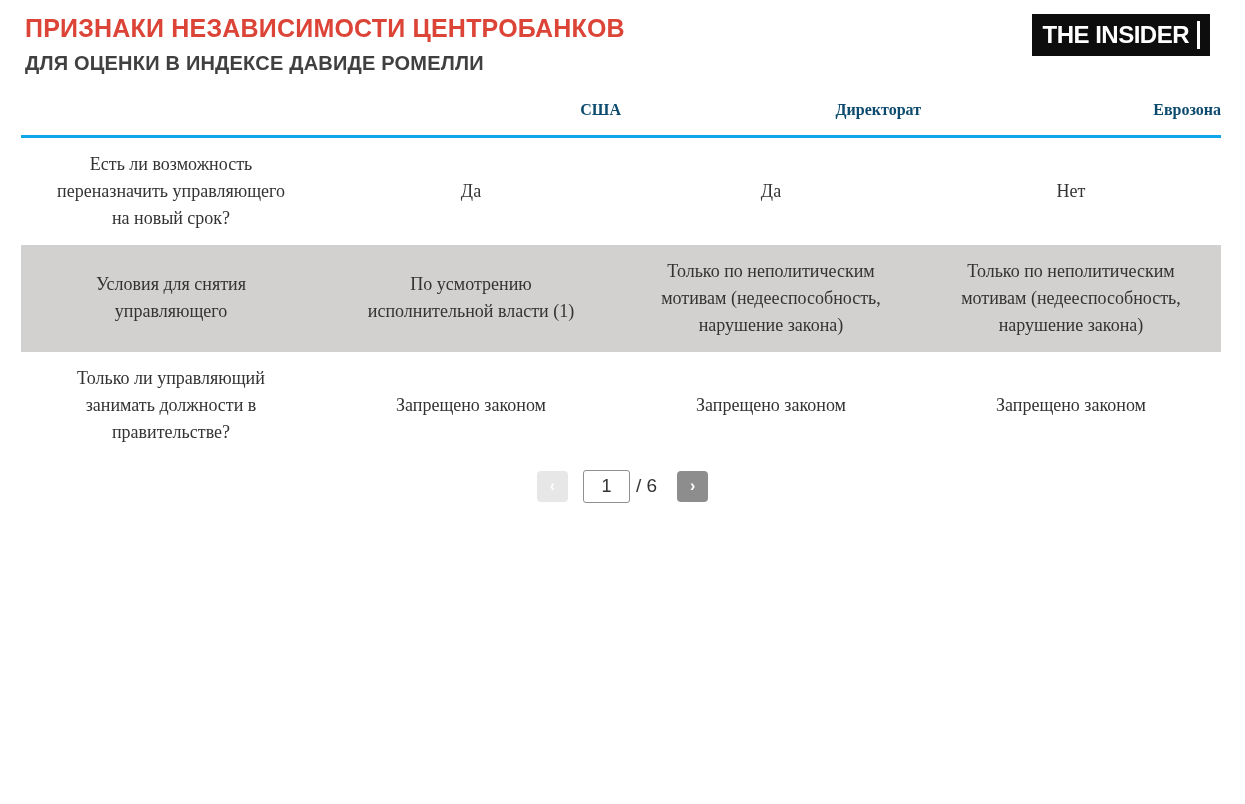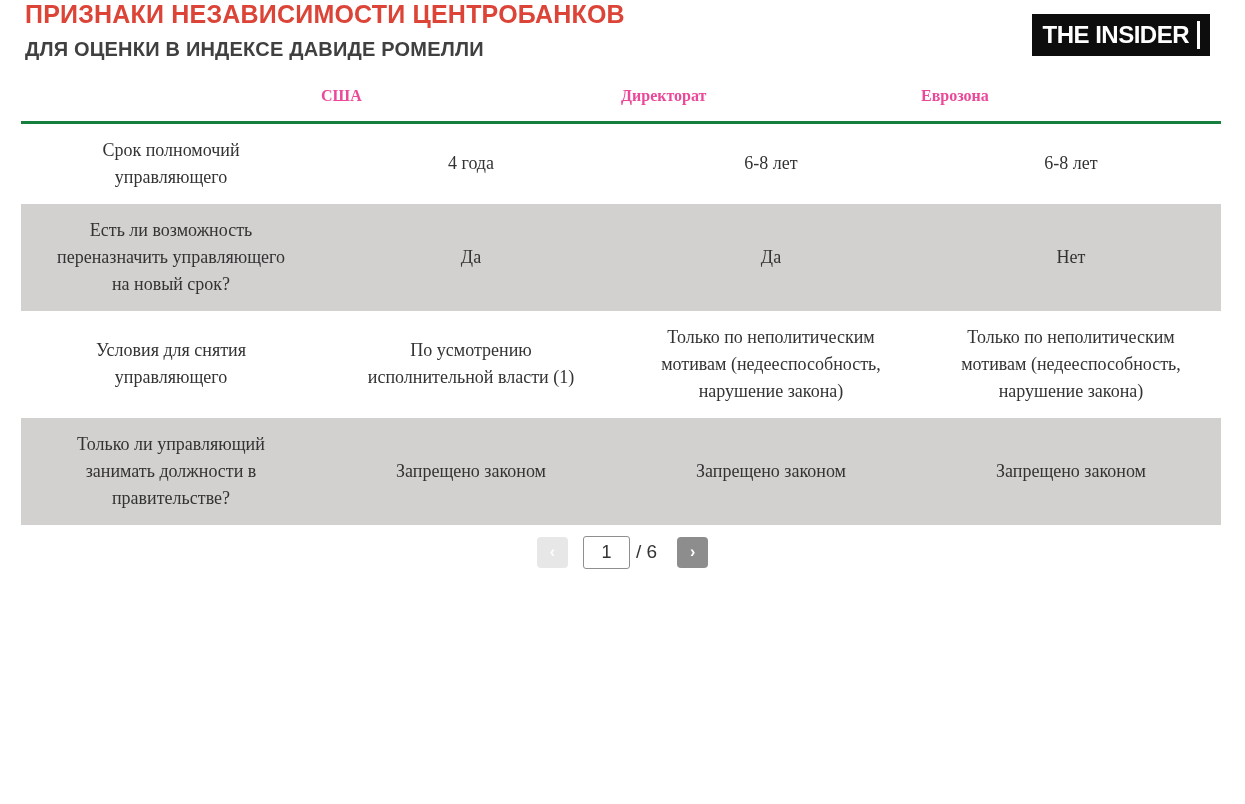--- a/index.html
+++ b/index.html
@@ -1,31 +1,31 @@
 <!DOCTYPE html>
 <html><head>
 <meta charset="utf-8">
 <style>
   * { margin:0; padding:0; box-sizing:border-box; }
   html,body { width:1245px; height:804px; background:#ffffff; font-family:"Liberation Sans", sans-serif; }
   .page { position:relative; width:1245px; height:804px; overflow:hidden; }
 
   
-  .header { position:relative; padding:0 25px 0 25px; }
+  .header { position:relative; padding:14px 25px 0 25px; }
   .title { color:#dc4437; font-size:25px; font-weight:700; letter-spacing:0.2px; line-height:1.15; }
   .subtitle { color:#404040; font-size:20px; font-weight:700; margin-top:9px; letter-spacing:0.2px; }
   .logo { position:absolute; top:14px; right:35px; background:#0d0d0d; height:42px; display:flex; align-items:center; padding:0 10px;justify-content:center; }
   .logo-text { color:#ffffff; font-size:24px; font-weight:700; letter-spacing:-0.5px; white-space:nowrap; }
   .logo-bar { width:3px; height:28px; background:#ffffff; margin-left:8px; }
 
   
   table.cmp { width:1200px; margin:14px 21px 0 21px; border-collapse:collapse; table-layout:fixed; }
   table.cmp thead th {
-    font-family:"Liberation Serif", serif; font-weight:700; font-size:16px; color:#ec4899;
-    text-align:left; padding:12px 0 16px 0; border-bottom:3px solid #15803d;
+    font-family:"Liberation Serif", serif; font-weight:700; font-size:16px; color:#0c4a6e;
+    text-align:right; padding:12px 0 16px 0; border-bottom:3px solid #0ea5e9;
   }
   table.cmp td {
     font-family:"Liberation Serif", serif; font-size:18px; color:#333333;
     line-height:27px; text-align:center; vertical-align:middle;
     padding:13px 16px; white-space:pre-line;
   }
   table.cmp tbody tr:nth-child(even) { background:#d3d1d0; }
 
   
   .pagination { display:flex; align-items:center; justify-content:center; margin-top:11px; }
@@ -52,27 +52,20 @@
   <table class="cmp">
     <thead>
       <tr>
         <th></th>
         <th>США</th>
         <th>Директорат</th>
         <th>Еврозона</th>
       </tr>
     </thead>
     <tbody>
-      <tr>
-        <td>Срок полномочий
-управляющего</td>
-        <td>4 года</td>
-        <td>6-8 лет</td>
-        <td>6-8 лет</td>
-      </tr>
       <tr>
         <td>Есть ли возможность
 переназначить управляющего
 на новый срок?</td>
         <td>Да</td>
         <td>Да</td>
         <td>Нет</td>
       </tr>
       <tr>
         <td>Условия для снятия

